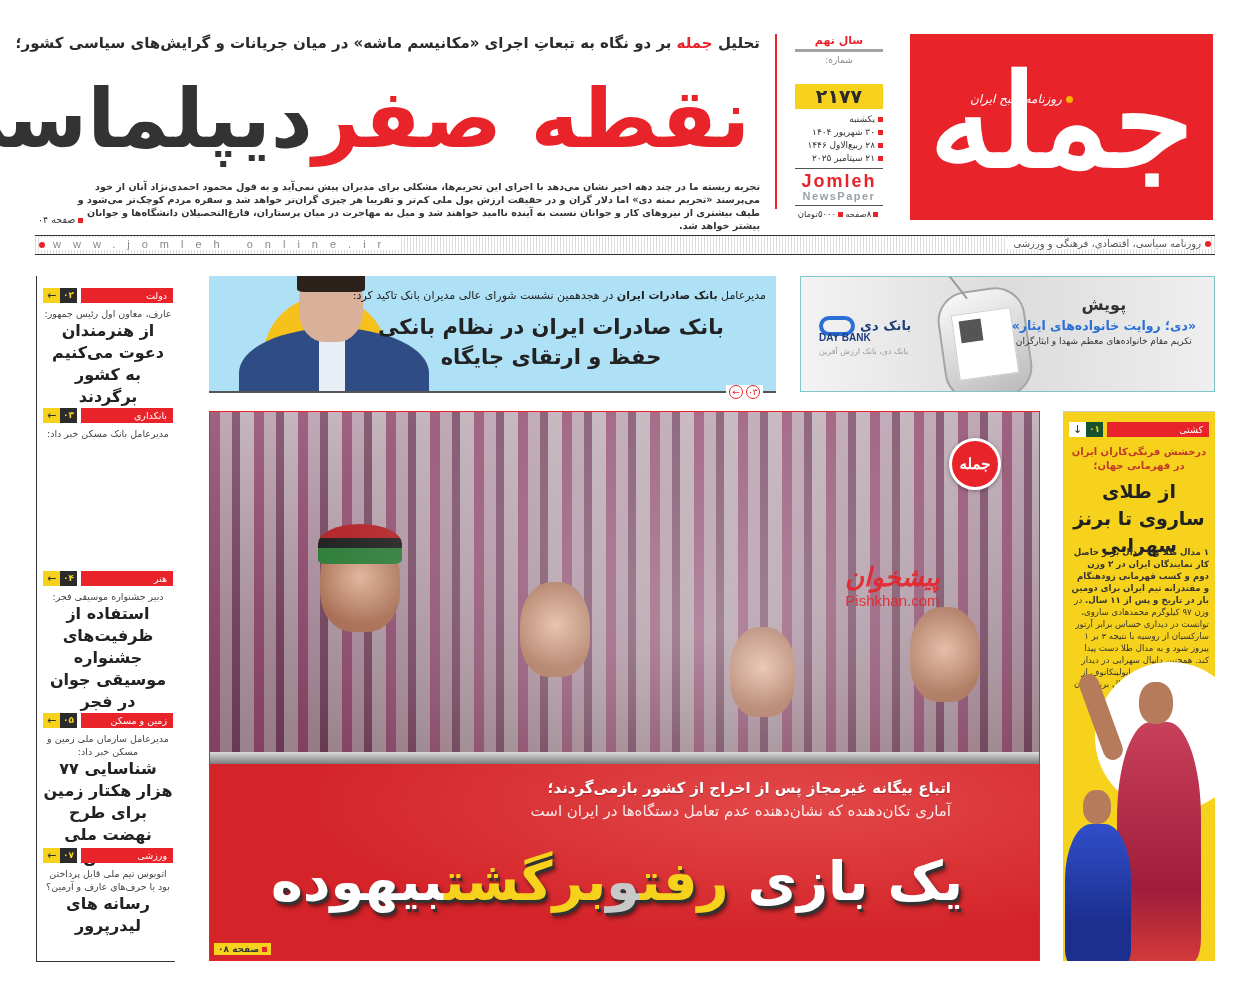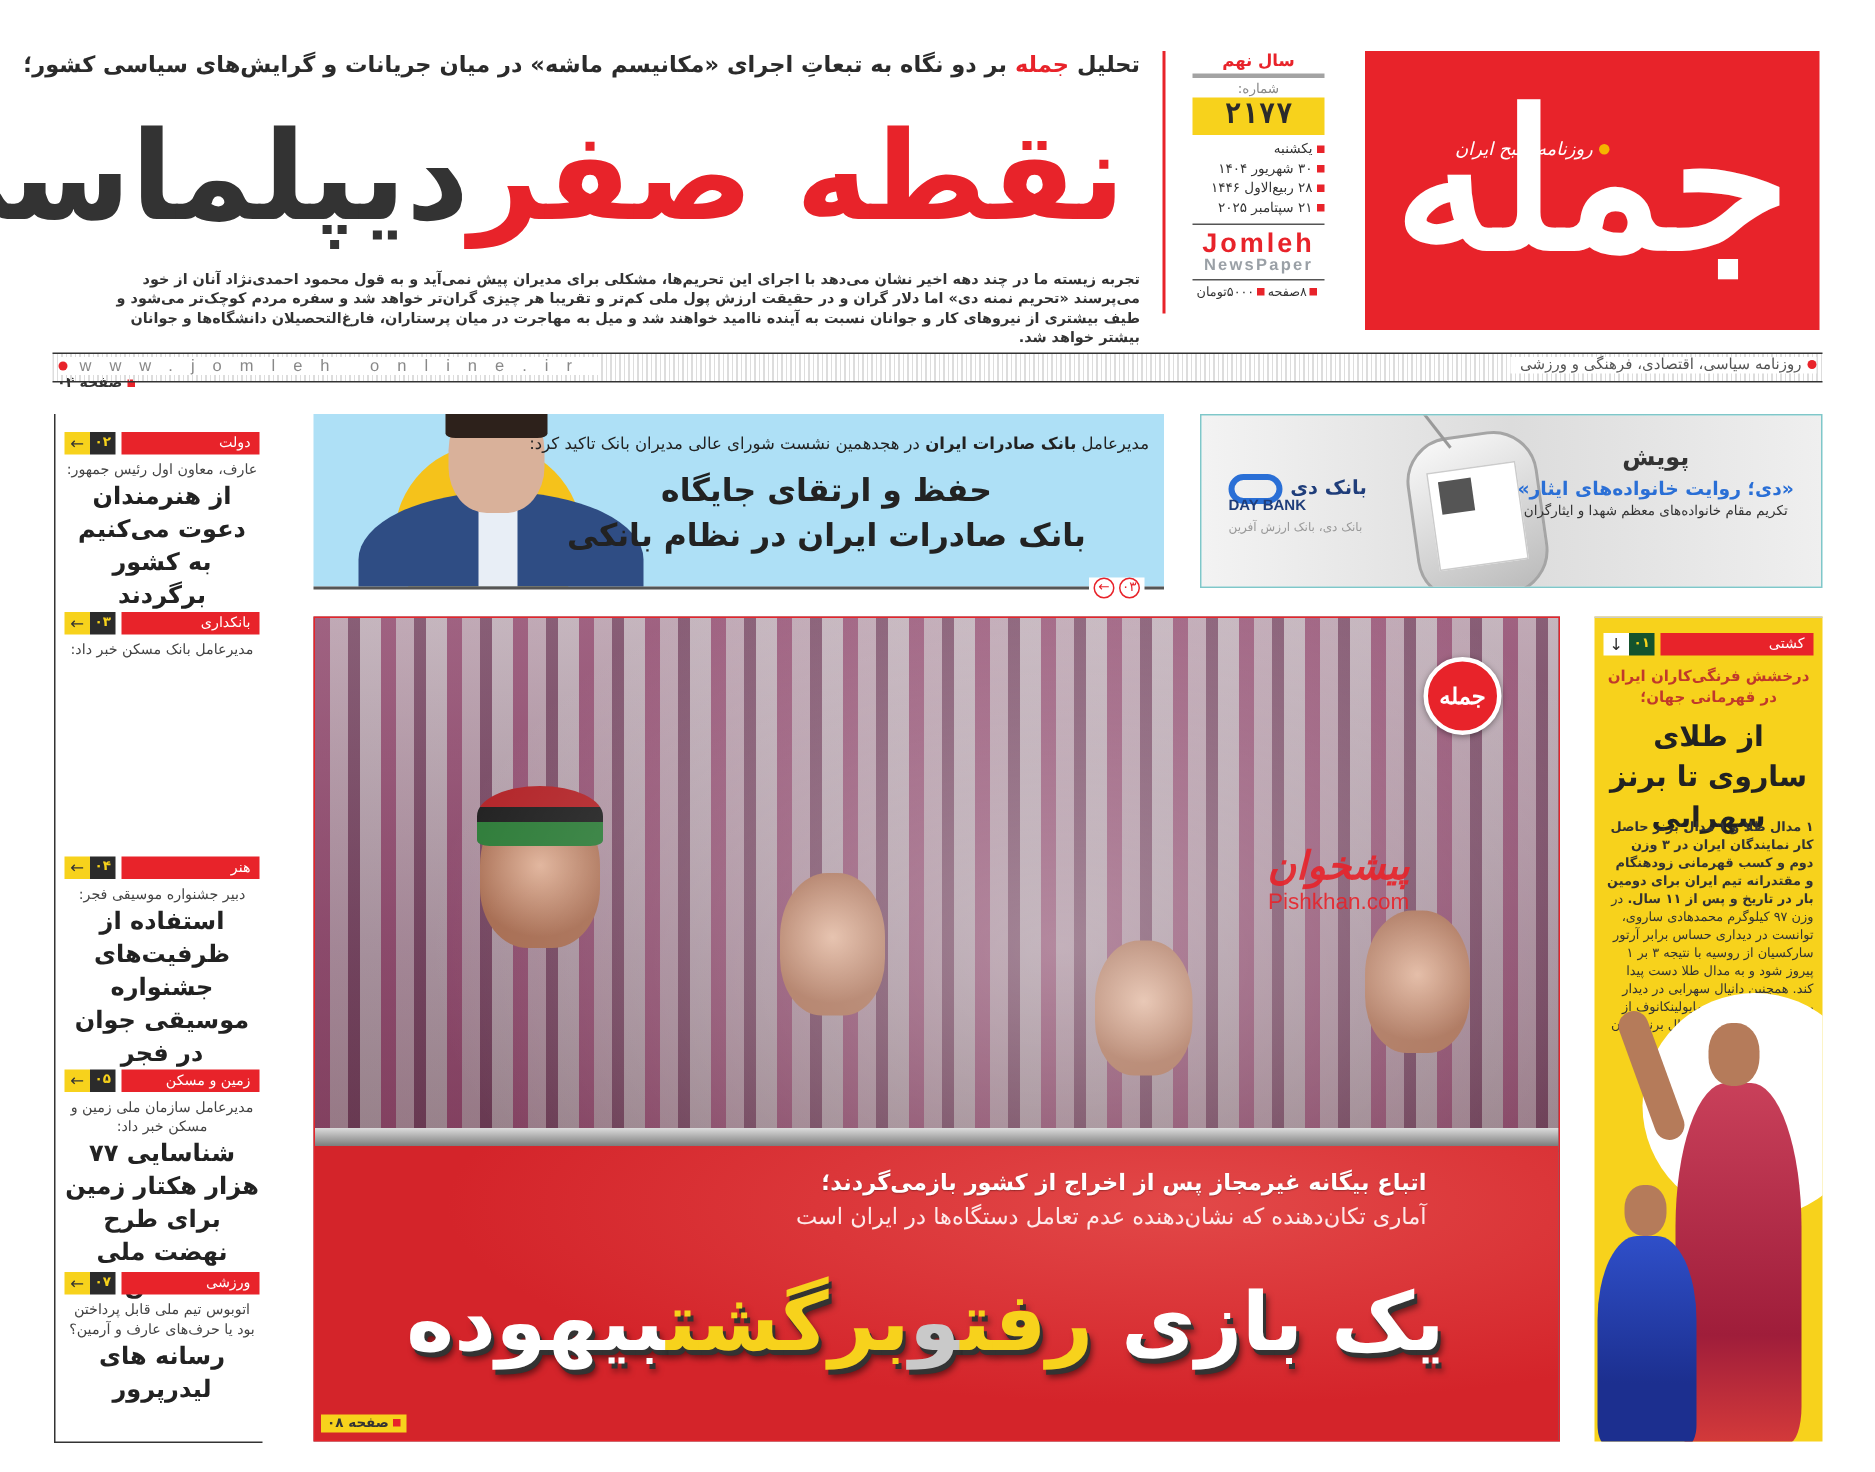--- a/index.html
+++ b/index.html
@@ -9,38 +9,38 @@
 
   
   .logo-box { left: 910px; top: 34px; width: 303px; height: 186px; background: #e8232a; }
   .logo-word { position: absolute; left: 0; right: 0; top: 12px; text-align: center; color: #fff; font-family: "DejaVu Serif", serif; font-weight: bold; font-size: 128px; line-height: 150px; letter-spacing: -4px; }
   .logo-tag { position: absolute; left: 60px; top: 58px; color: #fff; font-size: 12px; font-style: italic; direction: rtl; white-space: nowrap; }
   .logo-tag .dot { display: inline-block; width: 7px; height: 7px; border-radius: 50%; background: #f5b500; margin-left: 4px; vertical-align: middle; }
 
   .issue-col { left: 795px; top: 34px; width: 88px; height: 186px; text-align: center; }
   .issue-year { color: #e8232a; font-size: 11px; font-weight: bold; border-bottom: 3px solid #a3a3a3; padding-bottom: 2px; }
   .issue-label { color: #888; font-size: 9px; margin-top: 3px; }
-  .issue-number { background: #f7d21c; color: #2b2b2b; font-weight: bold; font-size: 19px; margin-top: 0; height: 25px; line-height: 25px; font-family: Liberation Mono, monospace; }
+  .issue-number { background: #f7d21c; color: #2b2b2b; font-weight: bold; font-size: 19px; margin-top: 19px; height: 25px; line-height: 25px; }
   .issue-dates { text-align: right; font-size: 9px; color: #333; margin-top: 4px; line-height: 13px; border-bottom: 1px solid #555; padding-bottom: 3px; }
   .issue-dates .b { display: inline-block; width: 5px; height: 5px; background: #e8232a; margin-left: 3px; }
   .en-name { font-family: "Liberation Sans", sans-serif; color: #e8232a; font-weight: bold; font-size: 18px; letter-spacing: 2px; direction: ltr; line-height: 18px; margin-top: 3px; }
   .en-sub { font-family: "Liberation Sans", sans-serif; color: #9aa0a6; font-weight: bold; font-size: 11px; letter-spacing: 1.5px; direction: ltr; border-bottom: 1px solid #555; padding-bottom: 3px; }
   .issue-price { font-size: 8.5px; color: #333; margin-top: 3px; }
   .issue-price .b { display: inline-block; width: 5px; height: 5px; background: #e8232a; margin: 0 2px; }
 
   .mast-divider { left: 775px; top: 34px; width: 2px; height: 175px; background: #e8232a; }
 
   .kicker { left: 90px; top: 34px; width: 670px; text-align: right; font-size: 15px; font-weight: bold; color: #2b2b2b; white-space: nowrap; }
   .kicker .red { color: #e8232a; }
   .headline { left: 30px; top: 66px; width: 720px; height: 110px; text-align: right; font-weight: bold; font-size: 82px; line-height: 105px; white-space: nowrap; letter-spacing: -3px; }
   .headline .red { color: #e8232a; }
   .headline .dark { color: #333; }
 
   .lead { left: 60px; top: 180px; width: 700px; font-size: 9.6px; line-height: 13px; color: #333; text-align: right; font-weight: bold; }
-  .page-ref { left: 38px; top: 214px; font-size: 9.5px; color: #333; font-weight: bold; margin-top: 36px; }
+  .page-ref { left: 38px; top: 214px; font-size: 9.5px; color: #333; font-weight: normal; }
   .page-ref .b { display: inline-block; width: 5px; height: 5px; background: #e8232a; margin-left: 3px; }
 
   
   .rule-bar { left: 35px; top: 235px; width: 1180px; height: 20px; border-top: 1.5px solid #333; border-bottom: 1.5px solid #333; background-image: repeating-linear-gradient(90deg, #ddd 0 1px, transparent 1px 3px); }
   .site-url { position: absolute; left: 4px; top: 2px; direction: ltr; font-family: "Liberation Sans", sans-serif; font-size: 11px; color: #888; letter-spacing: 12px; background: #fff; padding-right: 6px; }
   .site-url .dot { display: inline-block; width: 6px; height: 6px; border-radius: 50%; background: #e8232a; margin-right: 8px; vertical-align: middle; }
   .paper-type { position: absolute; right: 4px; top: 2px; font-size: 10px; color: #555; background: #fff; padding-left: 6px; white-space: nowrap; }
   .paper-type .dot { display: inline-block; width: 6px; height: 6px; border-radius: 50%; background: #e8232a; margin-left: 4px; vertical-align: middle; }
 
   
@@ -223,22 +223,22 @@
     <div class="shirt"></div>
     <div class="head"></div>
     <div class="hair"></div>
   </div>
   <div class="bank-kicker">
     <span>مدیرعامل</span>
     <b>بانک صادرات ایران</b>
     <span>در هجدهمین نشست شورای عالی مدیران بانک تاکید کرد:</span>
   </div>
   <div class="bank-title">
+    <div>بانک صادرات ایران در نظام بانکی</div>
     <div>حفظ و ارتقای جایگاه</div>
-    <div>بانک صادرات ایران در نظام بانکی</div>
   </div>
 </div>
 <div class="abs bank-line"></div>
 <div class="abs bank-ref"><span>←</span> <span>۰۳</span></div>
 
 <div class="abs day-ad">
   <div class="day-logo">
     <span class="mark"></span>
     <span class="fa">بانک دی</span>
     <span class="en">DAY BANK</span>

